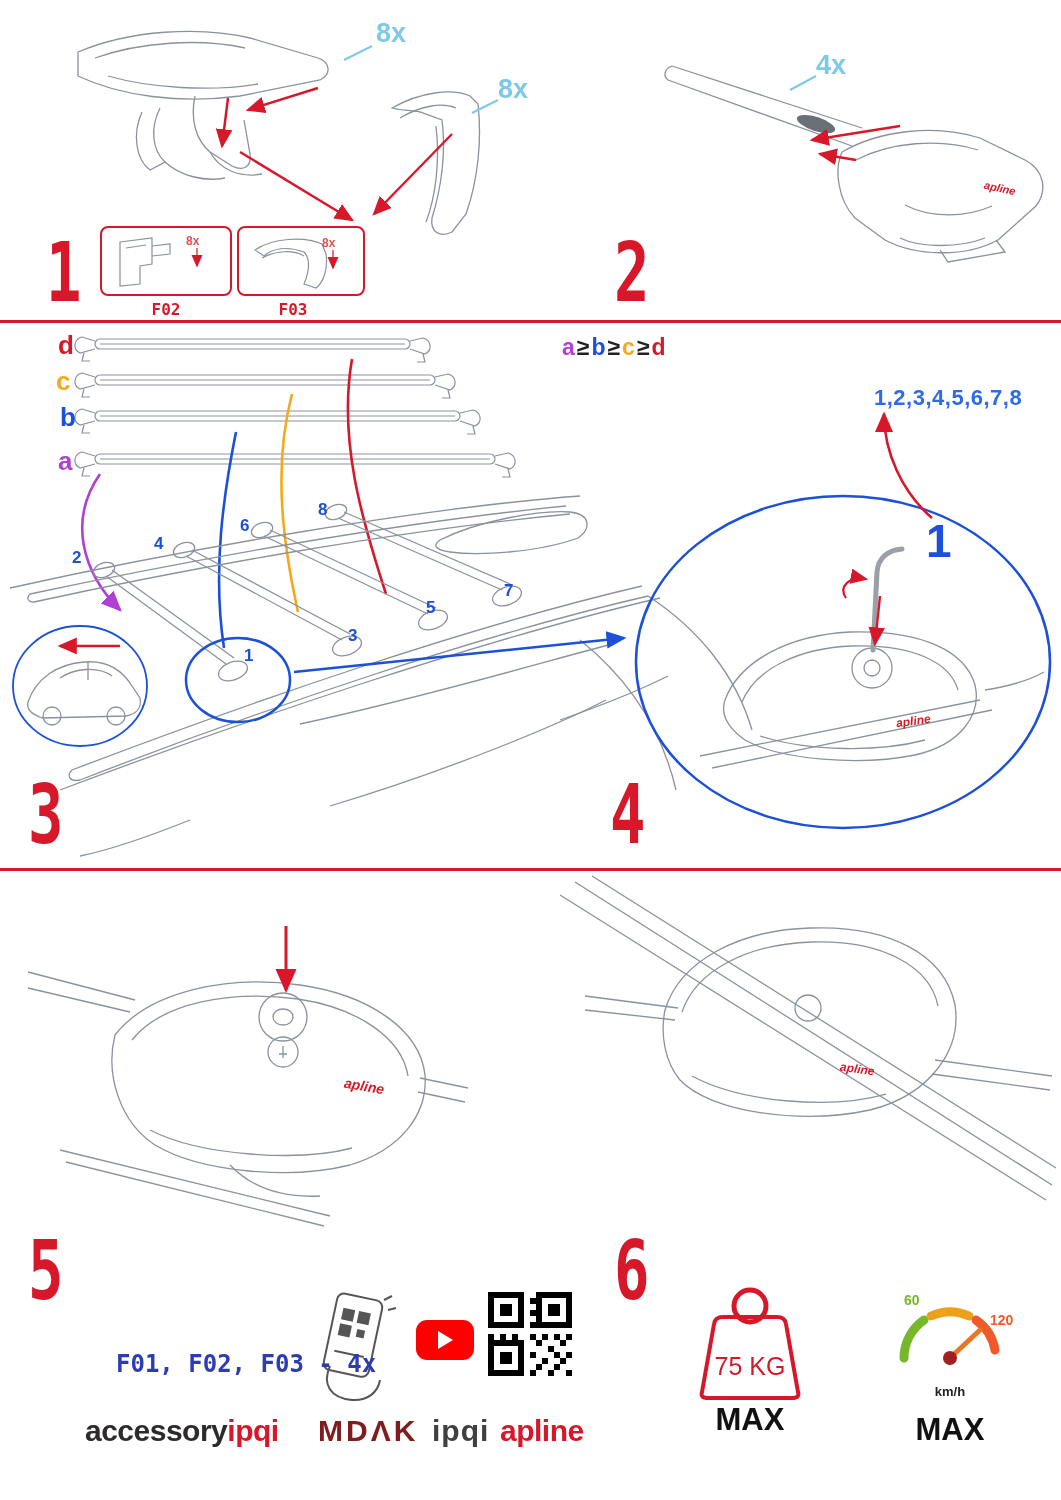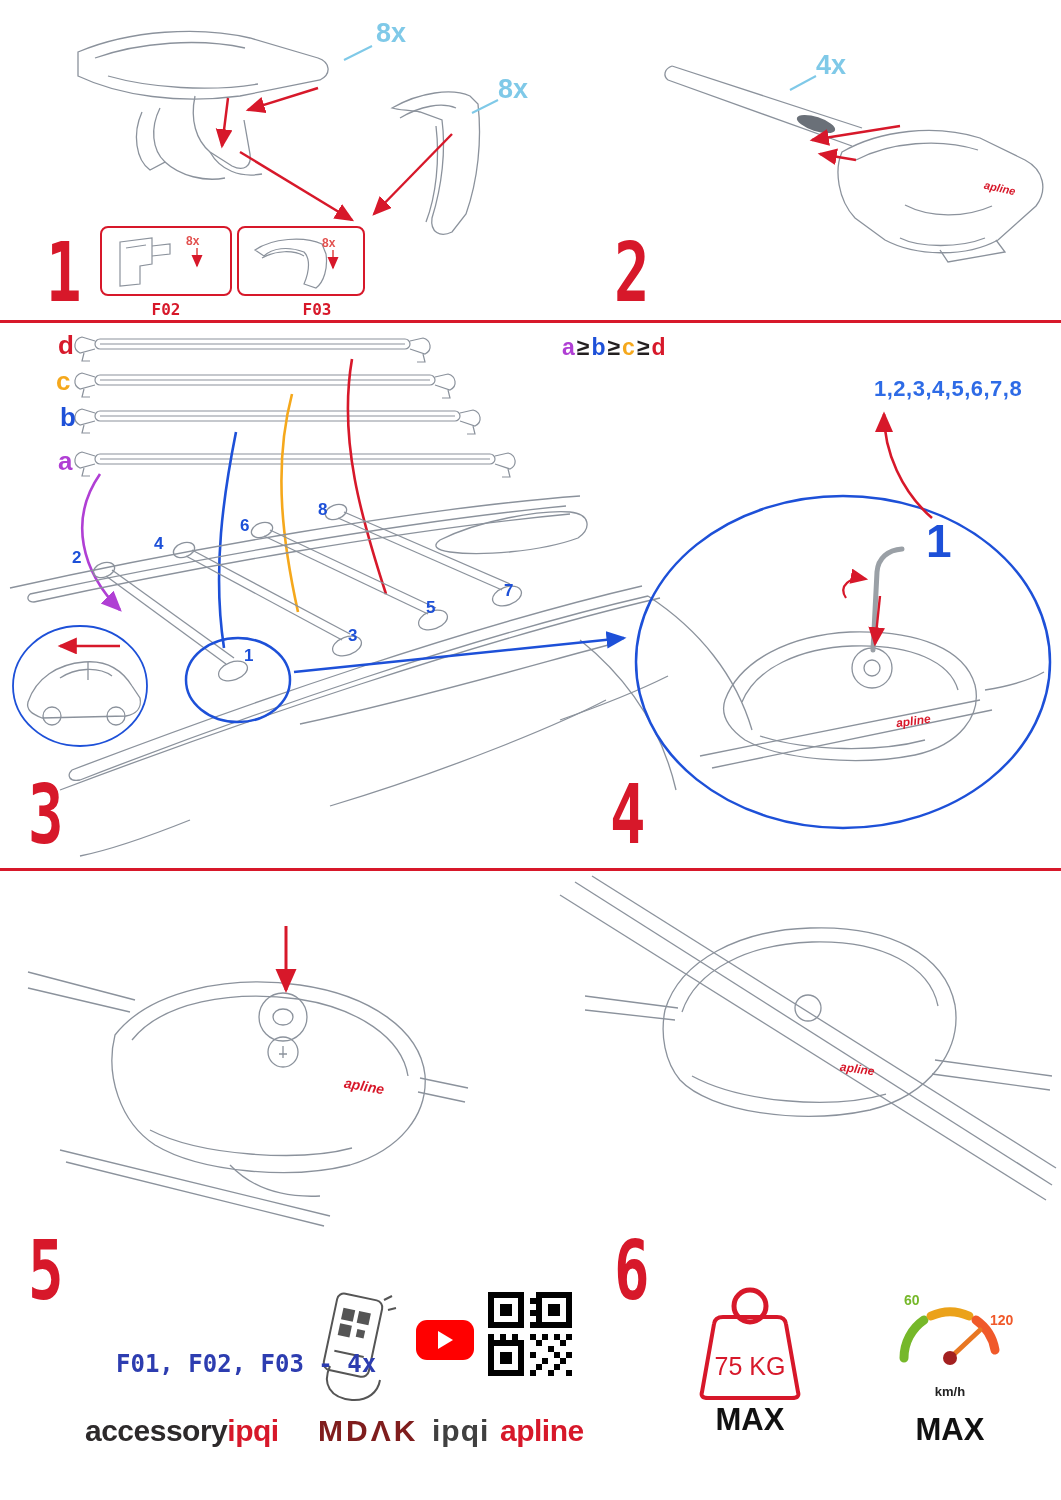--- a/index.html
+++ b/index.html
@@ -20,21 +20,21 @@
 
   .part-box { position:absolute; border:2px solid #d7182a; border-radius:8px; background:transparent; z-index:2; }
   .part-label { position:absolute; color:#d7182a; font-family:"DejaVu Sans Mono", monospace;
                 font-weight:bold; font-size:16px; text-align:center; z-index:2; }
 
   .bar-letter { position:absolute; font-weight:bold; font-size:26px; z-index:2; }
   .formula { position:absolute; display:flex; gap:2px; z-index:2; }
   .f-seg { font-weight:bold; font-size:23px; }
   .roofnum { position:absolute; color:#1d50d8; font-weight:bold; font-size:17px; z-index:2; }
 
-  .seq { position:absolute; color:#2e6be6; font-weight:bold; font-size:22px; letter-spacing:0.5px; z-index:2; }
+  .seq { position:absolute; color:#2e6be6; font-weight:bold; font-size:22px; letter-spacing:0.5px; z-index:2;margin-top:9px; }
   .big-one { position:absolute; color:#1d50d8; font-weight:bold; font-size:46px; z-index:2; }
   .apline-tag { position:absolute; color:#d7182a; font-size:12px; font-weight:bold; font-style:italic; z-index:2; }
 
   .parts-line { position:absolute; color:#2d3db0; font-family:"DejaVu Sans Mono", monospace;
                 font-weight:bold; font-size:24px; z-index:2;margin-left:31px; }
 
   .brand { position:absolute; font-weight:bold; font-size:30px; letter-spacing:-0.5px; z-index:2; white-space:nowrap; }
   .brand-mdak { color:#7f1d1d; letter-spacing:3px; }
   .brand-ipqi { color:#404040; letter-spacing:1px; font-weight:600; }
   .brand .thin { font-weight:700; }
@@ -335,21 +335,21 @@
     <div class="bignum" style="left:46px; top:232px">1</div>
     <span class="qty" style="left:376px; top:18px">8x</span>
     <span class="qty" style="left:498px; top:74px">8x</span>
 
     <div class="part-box" style="left:100px; top:226px; width:132px; height:70px"></div>
     <span class="qty-mini" style="left:186px; top:234px">8x</span>
     <span class="part-label" style="left:100px; top:300px; width:132px">F02</span>
 
     <div class="part-box" style="left:237px; top:226px; width:128px; height:70px"></div>
     <span class="qty-mini" style="left:322px; top:236px">8x</span>
-    <span class="part-label" style="left:253px; top:300px; width:128px">F03</span>
+    <span class="part-label" style="left:229px; top:300px; width:128px">F03</span>
   </div>
 
   <div>
     <div class="bignum" style="left:614px; top:232px">2</div>
     <span class="qty" style="left:816px; top:50px">4x</span>
     <span class="apline-tag" style="left:984px; top:182px; transform:rotate(12deg); font-size:11px">apline</span>
   </div>
 
   <div>
     <div class="bignum" style="left:28px; top:774px">3</div>

